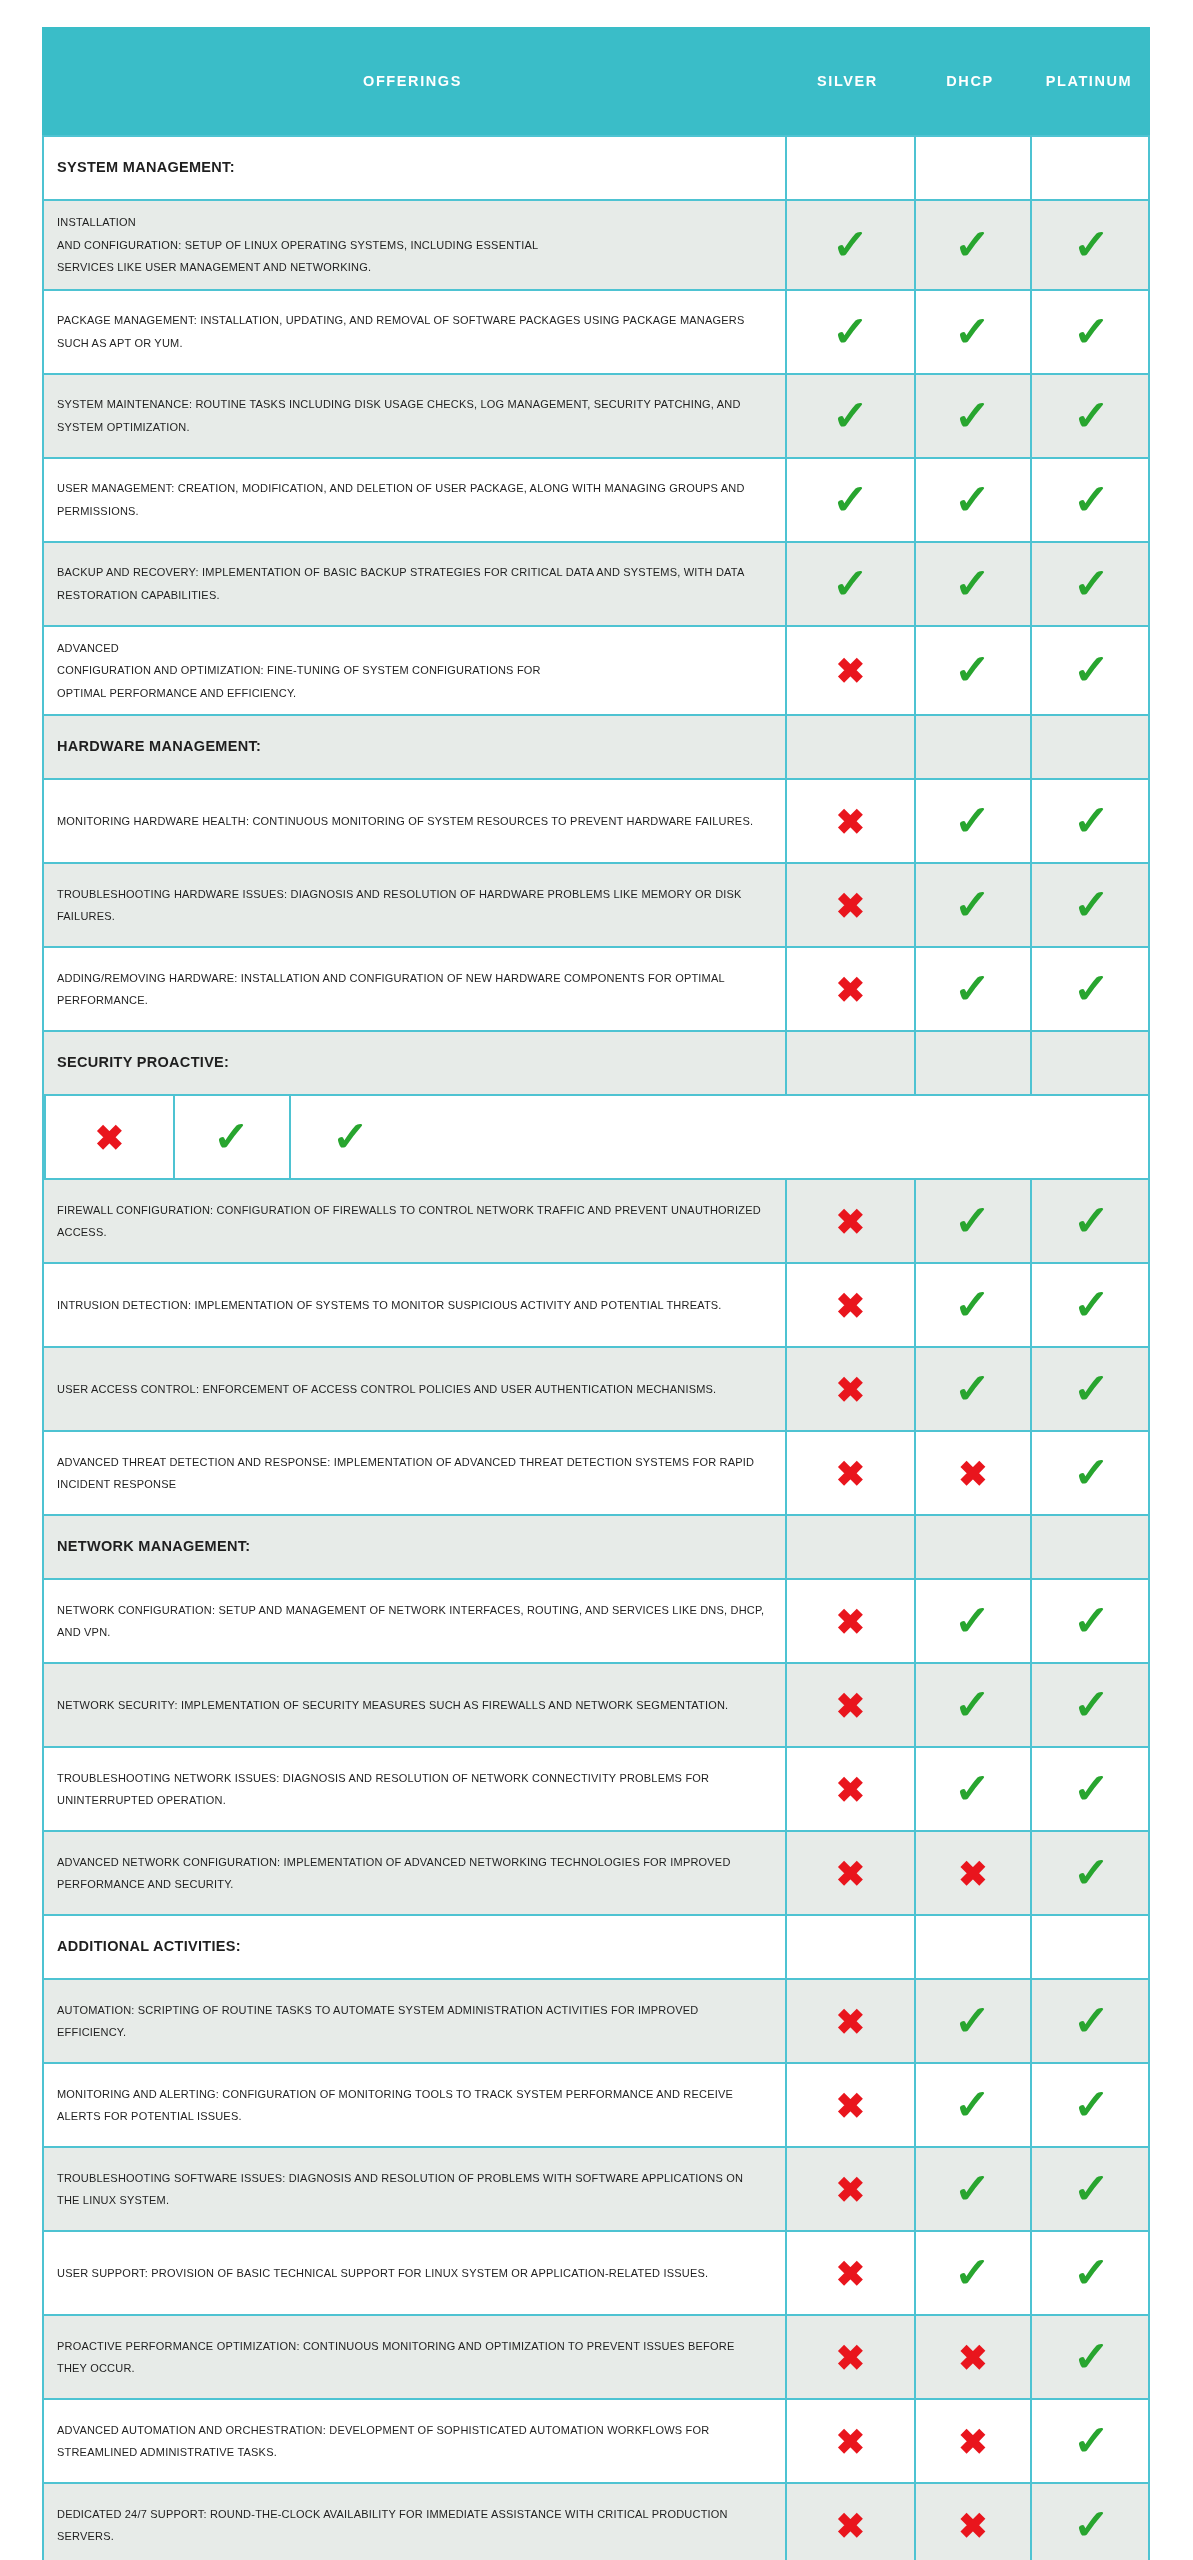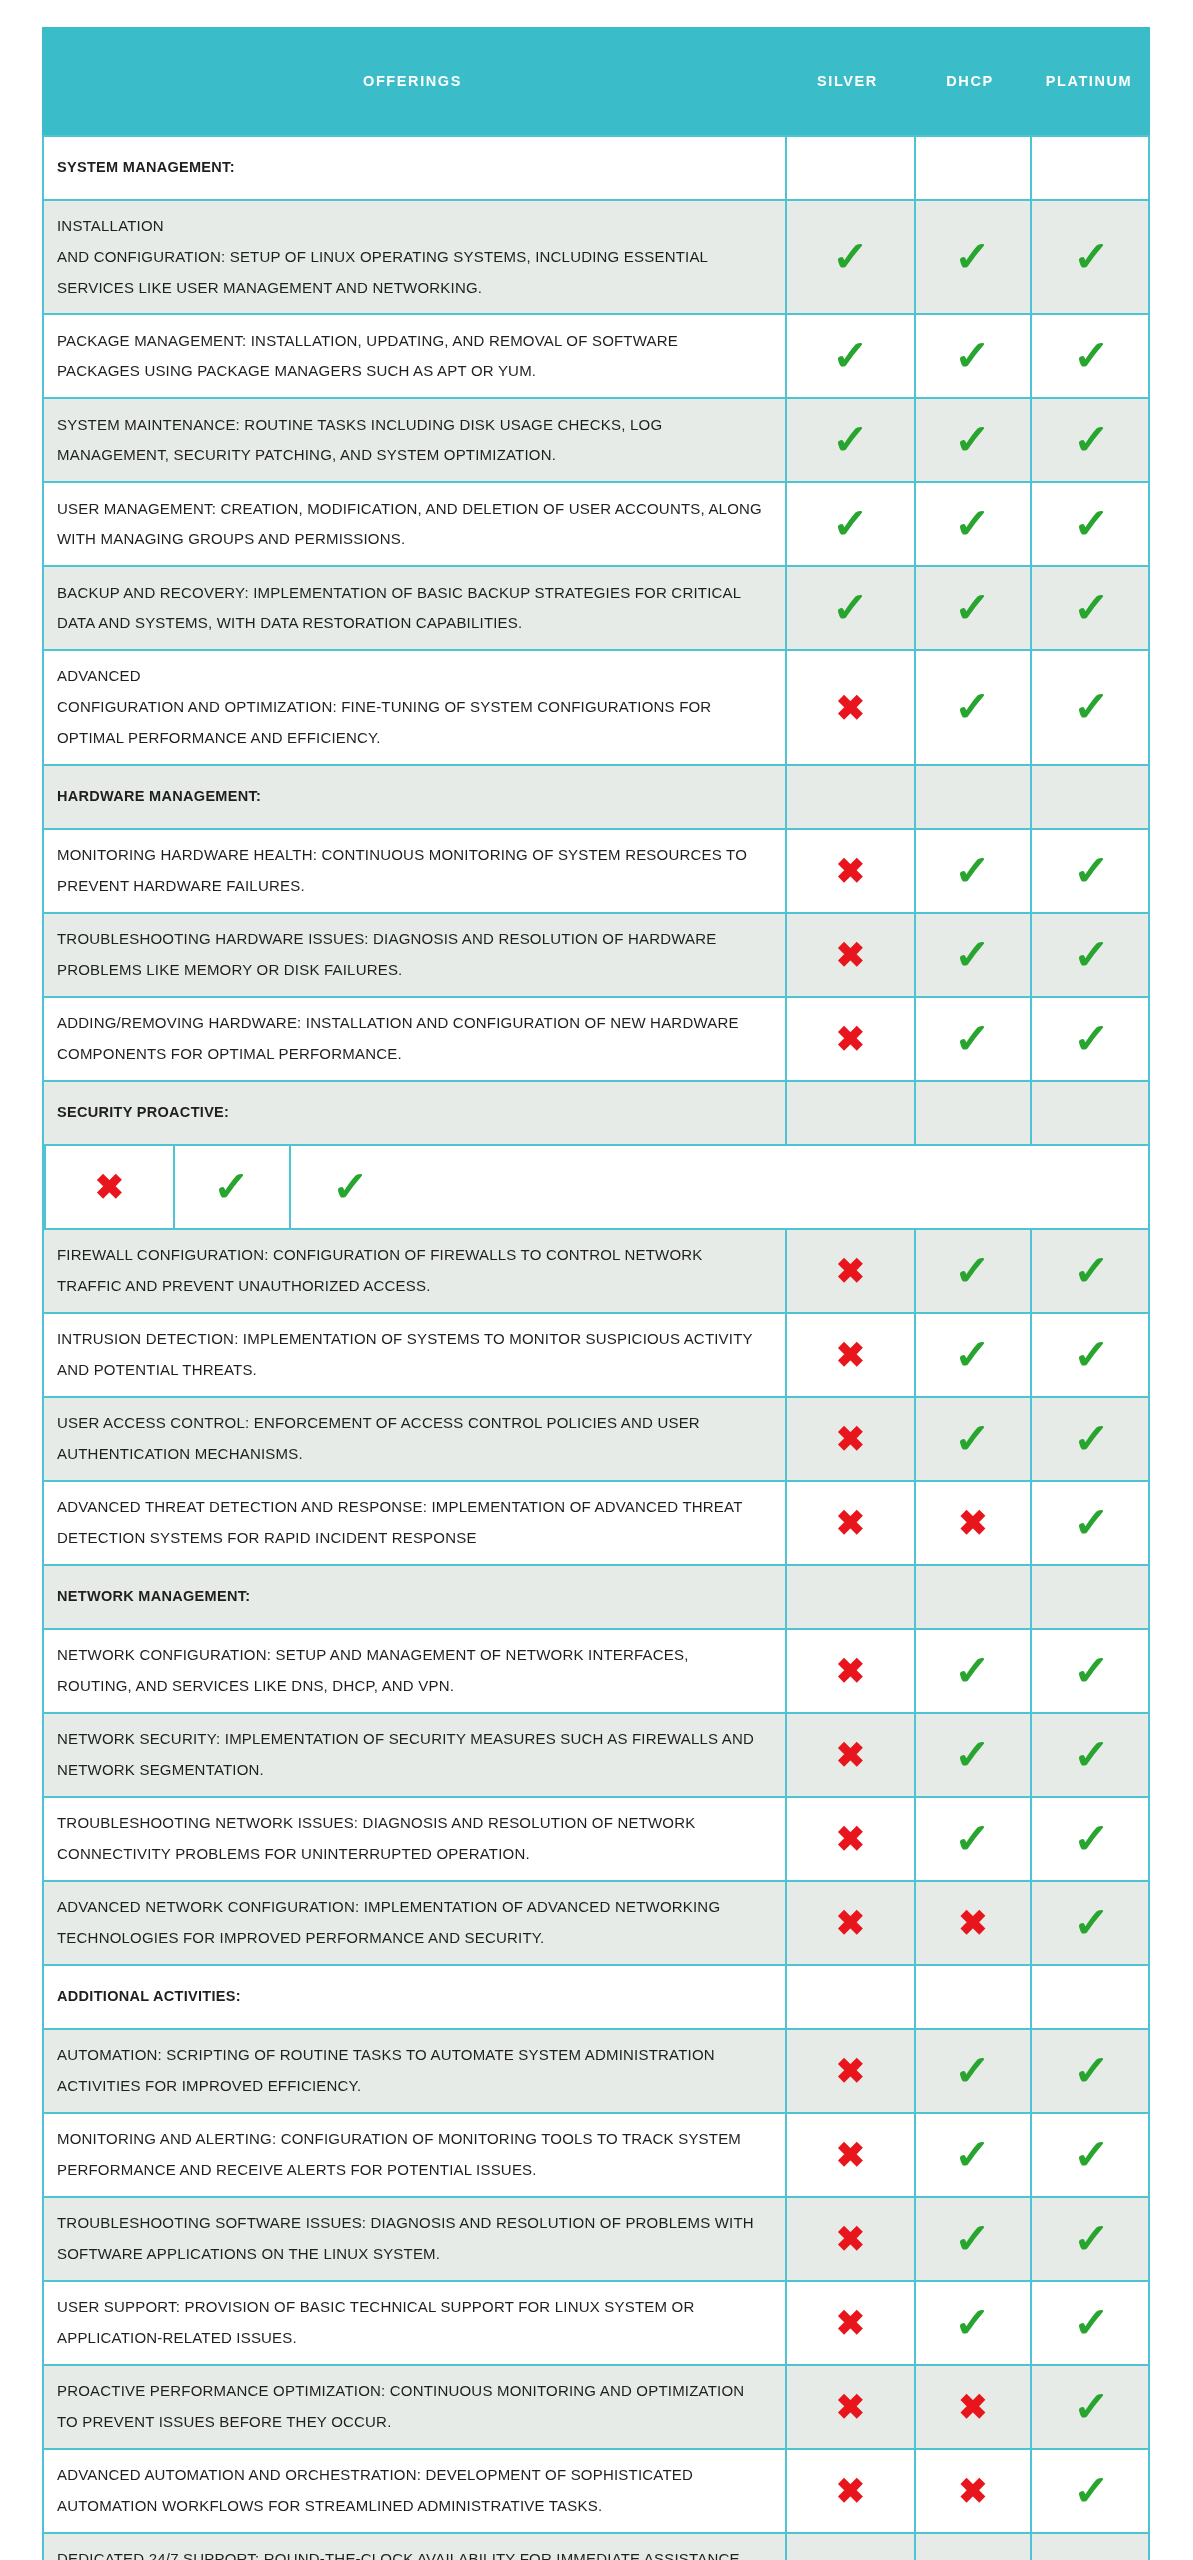--- a/index.html
+++ b/index.html
@@ -48,21 +48,21 @@
     border-bottom:2px solid var(--border);
     background:#ffffff;
   }
   .row.shaded{background:var(--shade);}
   .cell{min-height:82px;display:flex;align-items:center;}
   .offering{
     flex:0 0 741px;
     padding:10px 20px 10px 13px;
   }
   .offering .txt{
-    font-size:15px;
+    font-size:11px;
     line-height:2.05;
     letter-spacing:.2px;
     white-space:pre-line;
   }
   .tier{
     border-left:2px solid var(--border);
     justify-content:center;
   }
   .section-row .cell{min-height:62px;}
   .section-row .txt{
@@ -145,21 +145,21 @@
           </div>
     <div class="cell tier col-gold">
             <span class="icon check">✓</span>
           </div>
     <div class="cell tier col-platinum">
             <span class="icon check">✓</span>
           </div>
   </div>
         <div class="row feature-row">
     <div class="cell offering">
-      <span class="txt">USER MANAGEMENT: CREATION, MODIFICATION, AND DELETION OF USER ACCOUNTS, ALONG WITH MANAGING GROUPS AND PERMISSIONS.</span>
+      <span class="txt">USER MANAGEMENT: CREATION, MODIFICATION, AND DELETION OF USER PACKAGE, ALONG WITH MANAGING GROUPS AND PERMISSIONS.</span>
     </div>
     <div class="cell tier col-silver">
             <span class="icon check">✓</span>
           </div>
     <div class="cell tier col-gold">
             <span class="icon check">✓</span>
           </div>
     <div class="cell tier col-platinum">
             <span class="icon check">✓</span>
           </div>

